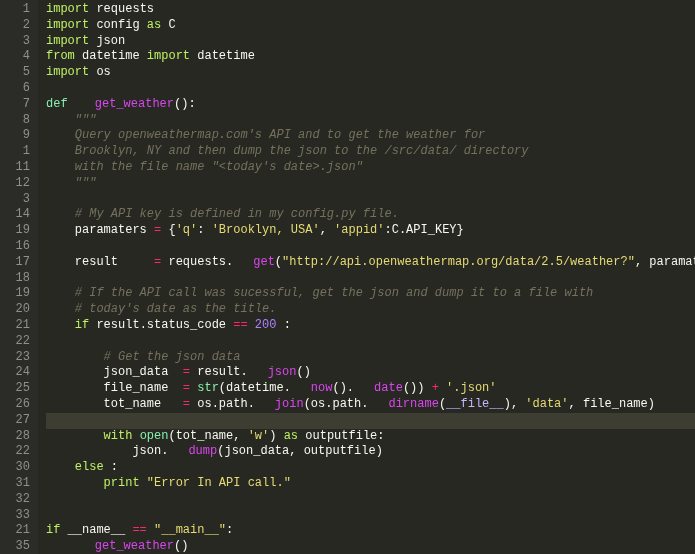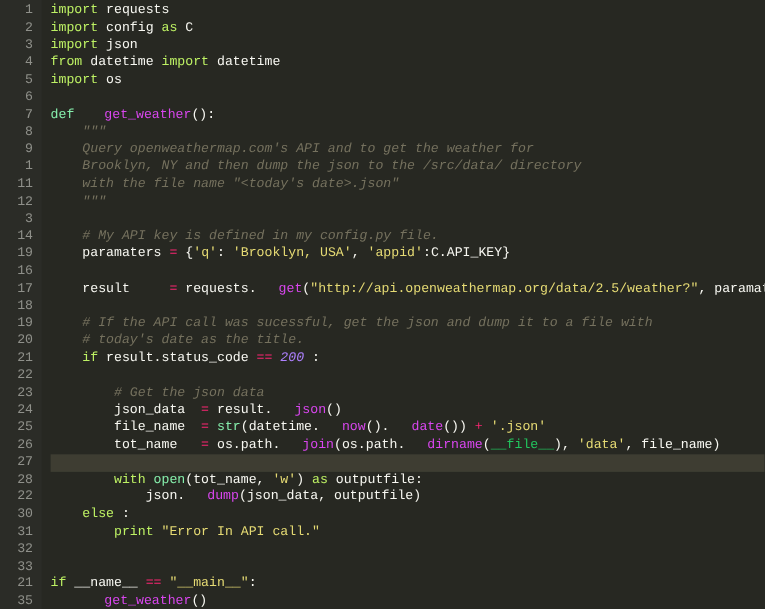--- a/index.html
+++ b/index.html
@@ -32,22 +32,22 @@
   padding: 2px 0 2px 8px;
   white-space: pre;
   flex: 1;
 }
 .line { display: block; min-height: 15.8px; }
 .line.hl { background: #3e3d32; }
 .kw { color: #bef264; }
 .fn { color: #d946ef; margin-left: 20px; }
 .str { color: #e6db74; }
 .com { color: #75715e; font-style: italic; }
-.name { color: #22c55e; }
-.num { color: #ae81ff; font-style: italic; }
+.name { color: #c4b5fd; }
+.num { color: #ae81ff; }
 .op { color: #f92672; }
 .txt { color: #f8f8f2; }
 .cls { color: #86efac; }
 </style>
 </head>
 <body>
 
 <div class="editor">
   <div class="gutter" id="gutter">
       <span class="ln">1</span>

